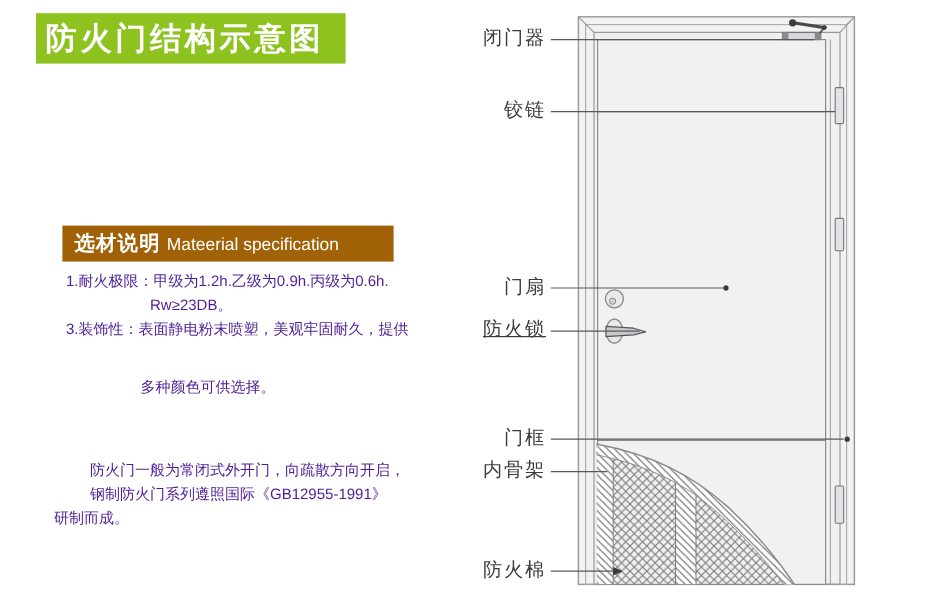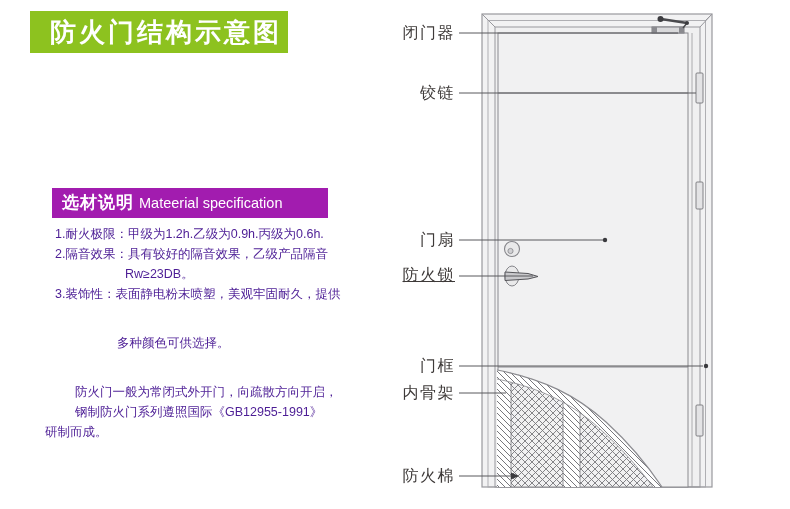--- a/index.html
+++ b/index.html
@@ -2,24 +2,24 @@
 <html><head>
 <meta charset="utf-8">
 <style>
   html,body{margin:0;padding:0;background:#fff;}
   #page{position:relative;width:790px;height:509px;background:#ffffff;overflow:hidden;
         font-family:"Liberation Sans","DejaVu Sans",sans-serif;color:#3f3b3a;}
 
   
   .banner{position:absolute;left:30px;top:11px;width:258px;height:42px;background:#8dc21f;
           color:#fff;font-size:26px;font-weight:bold;letter-spacing:3px;
-          line-height:42px;padding-left:20px;box-sizing:border-box;white-space:nowrap;}
+          line-height:42px;padding-left:8px;box-sizing:border-box;white-space:nowrap;}
 
   
-  .sec-head{position:absolute;left:52px;width:276px;height:30px;background:#a21caf;color:#fff;
+  .sec-head{position:absolute;left:52px;width:276px;height:30px;background:#a16207;color:#fff;
             line-height:30px;padding-left:10px;box-sizing:border-box;white-space:nowrap;}
   .sec-head .zh{font-size:17px;font-weight:bold;letter-spacing:1px;}
   .sec-head .en{font-size:14.5px;margin-left:5px;}
 
   
   .sec-body{position:absolute;font-size:12.5px;line-height:20px;color:#4c1d95;white-space:nowrap;}
   #body1{left:55px;top:224px;}
   #body2{left:45px;top:382px;}
   .ind70{padding-left:70px;}
   .ind62{padding-left:62px;margin-top:29px;}
@@ -36,21 +36,20 @@
 
 <div id="page">
 
   <div class="banner">防火门结构示意图</div>
 
   <div class="sec-head" style="top:188px;">
     <span class="zh">选材说明</span><span class="en">Mateerial specification</span>
   </div>
   <div class="sec-body" id="body1">
     <div>1.耐火极限：甲级为1.2h.乙级为0.9h.丙级为0.6h.</div>
-    <div>2.隔音效果：具有较好的隔音效果，乙级产品隔音</div>
     <div class="ind70">Rw≥23DB。</div>
     <div>3.装饰性：表面静电粉末喷塑，美观牢固耐久，提供</div>
     <div class="ind62">多种颜色可供选择。</div>
   </div>
 
   <div class="sec-body" id="body2">
     <div class="ind30">防火门一般为常闭式外开门，向疏散方向开启，</div>
     <div class="ind30">钢制防火门系列遵照国际《GB12955-1991》</div>
     <div>研制而成。</div>
   </div>

